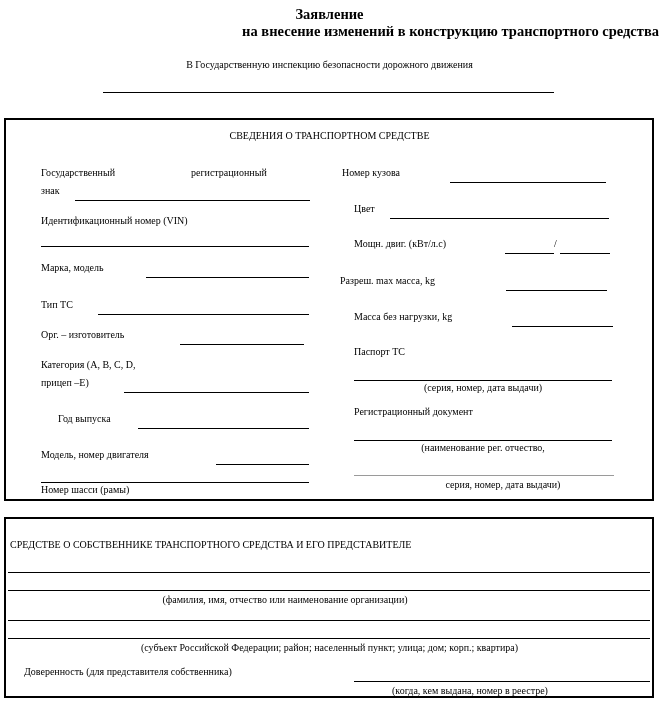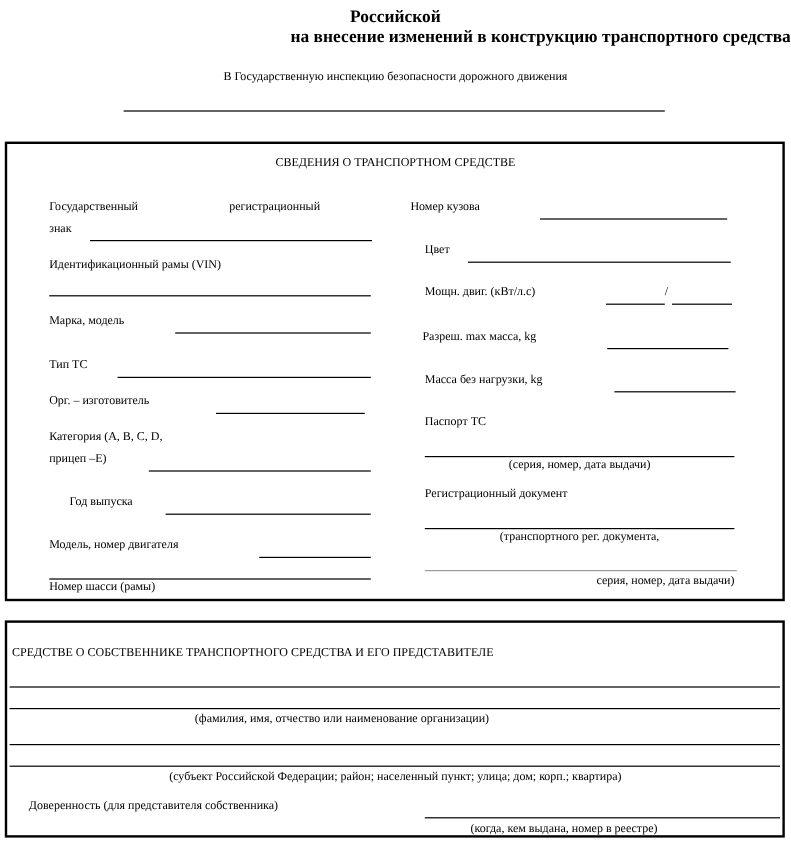--- a/index.html
+++ b/index.html
@@ -11,34 +11,34 @@
     .title { font-weight: bold; font-size: 14.5px; text-align: center; left: 0; width: 659px; }
     .normal { font-size: 10px; }
     .caption { font-size: 10px; text-align: center; }
     .box { position: absolute; border: 2.5px solid #000; box-sizing: border-box; }
     .line { position: absolute; height: 0; border-top: 1px solid #000; }
     .line.gray { border-top: 1px solid #9a9a9a; }
   </style>
 </head>
 <body>
 
-<div class="abs title" style="top:6px;">Российской</div>
+<div class="abs title" style="top:6px;">Заявление</div>
 <div class="abs title" style="top:23px;text-align:right;">на внесение изменений в конструкцию транспортного средства</div>
 <div class="abs normal" style="top:59px; left:0; width:659px; text-align:center;">В Государственную инспекцию безопасности дорожного движения</div>
 <div class="line" style="top:92px; left:103px; width:451px;"></div>
 
 <div class="box" style="left:4px; top:118px; width:650px; height:383px;"></div>
 <div class="abs normal" style="top:130px; left:0; width:659px; text-align:center;">СВЕДЕНИЯ О ТРАНСПОРТНОМ СРЕДСТВЕ</div>
 
 <div class="abs normal" style="top:167px; left:41px;">Государственный</div>
 <div class="abs normal" style="top:167px; left:191px;">регистрационный</div>
 <div class="abs normal" style="top:185px; left:41px;">знак</div>
 <div class="line" style="top:200px; left:75px; width:235px;"></div>
 
-<div class="abs normal" style="top:215px; left:41px;">Идентификационный рамы (VIN)</div>
+<div class="abs normal" style="top:215px; left:41px;">Идентификационный номер (VIN)</div>
 <div class="line" style="top:246px; left:41px; width:268px;"></div>
 
 <div class="abs normal" style="top:262px; left:41px;">Марка, модель</div>
 <div class="line" style="top:277px; left:146px; width:163px;"></div>
 
 <div class="abs normal" style="top:299px; left:41px;">Тип ТС</div>
 <div class="line" style="top:314px; left:98px; width:211px;"></div>
 
 <div class="abs normal" style="top:329px; left:41px;">Орг. – изготовитель</div>
 <div class="line" style="top:344px; left:180px; width:124px;"></div>
@@ -60,35 +60,35 @@
 <div class="line" style="top:182px; left:450px; width:156px;"></div>
 
 <div class="abs normal" style="top:203px; left:354px;">Цвет</div>
 <div class="line" style="top:218px; left:390px; width:219px;"></div>
 
 <div class="abs normal" style="top:238px; left:354px;">Мощн. двиг. (кВт/л.с)</div>
 <div class="line" style="top:253px; left:505px; width:49px;"></div>
 <div class="abs normal" style="top:238px; left:554px;">/</div>
 <div class="line" style="top:253px; left:560px; width:50px;"></div>
 
-<div class="abs normal" style="top:275px; left:352px;">Разреш. max масса, kg</div>
+<div class="abs normal" style="top:275px; left:340px;">Разреш. max масса, kg</div>
 <div class="line" style="top:290px; left:506px; width:101px;"></div>
 
 <div class="abs normal" style="top:311px; left:354px;">Масса без нагрузки, kg</div>
 <div class="line" style="top:326px; left:512px; width:101px;"></div>
 
 <div class="abs normal" style="top:346px; left:354px;">Паспорт ТС</div>
 <div class="line" style="top:380px; left:354px; width:258px;"></div>
 <div class="abs caption" style="top:382px; left:354px; width:258px;">(серия, номер, дата выдачи)</div>
 
 <div class="abs normal" style="top:406px; left:354px;">Регистрационный документ</div>
 <div class="line" style="top:440px; left:354px; width:258px;"></div>
-<div class="abs caption" style="top:442px; left:354px; width:258px;">(транспортного рег. документа,</div>
+<div class="abs caption" style="top:442px; left:354px; width:258px;">(наименование рег. отчество,</div>
 <div class="line gray" style="top:475px; left:354px; width:260px;"></div>
-<div class="abs caption" style="top:479px; left:354px; width:258px;text-align:right;">серия, номер, дата выдачи)</div>
+<div class="abs caption" style="top:479px; left:374px; width:258px;">серия, номер, дата выдачи)</div>
 
 <div class="box" style="left:4px; top:517px; width:650px; height:181px;"></div>
 <div class="abs normal" style="top:539px; left:10px;">СРЕДСТВЕ О СОБСТВЕННИКЕ ТРАНСПОРТНОГО СРЕДСТВА И ЕГО ПРЕДСТАВИТЕЛЕ</div>
 
 <div class="line" style="top:572px; left:8px; width:642px;"></div>
 <div class="line" style="top:590px; left:8px; width:642px;"></div>
 <div class="abs caption" style="top:594px; left:0; width:570px;">(фамилия, имя, отчество или наименование организации)</div>
 
 <div class="line" style="top:620px; left:8px; width:642px;"></div>
 <div class="line" style="top:638px; left:8px; width:642px;"></div>

